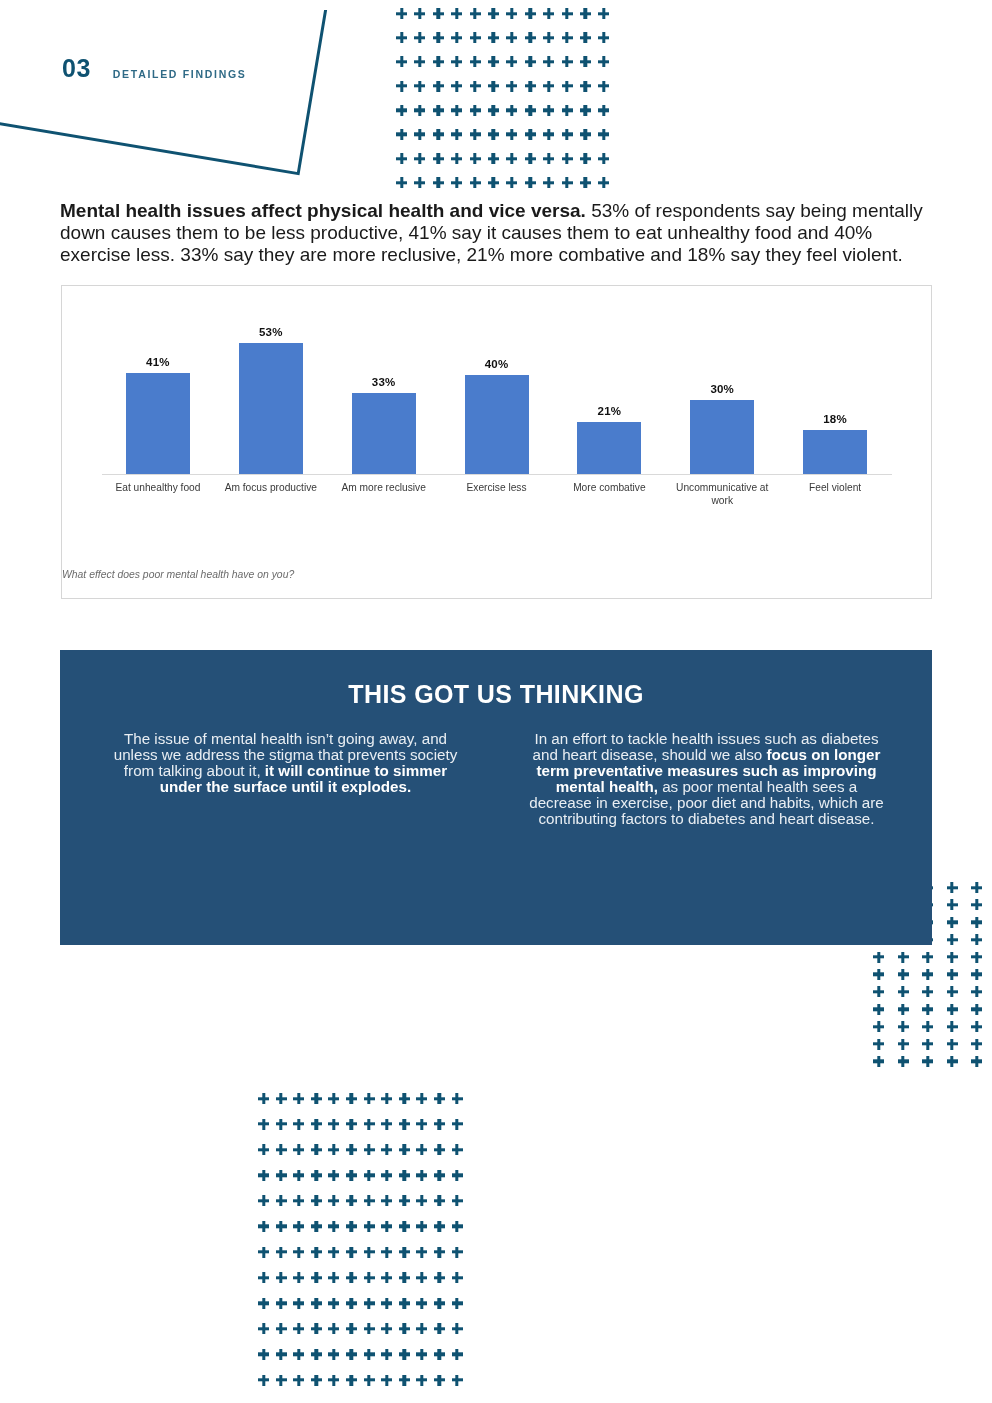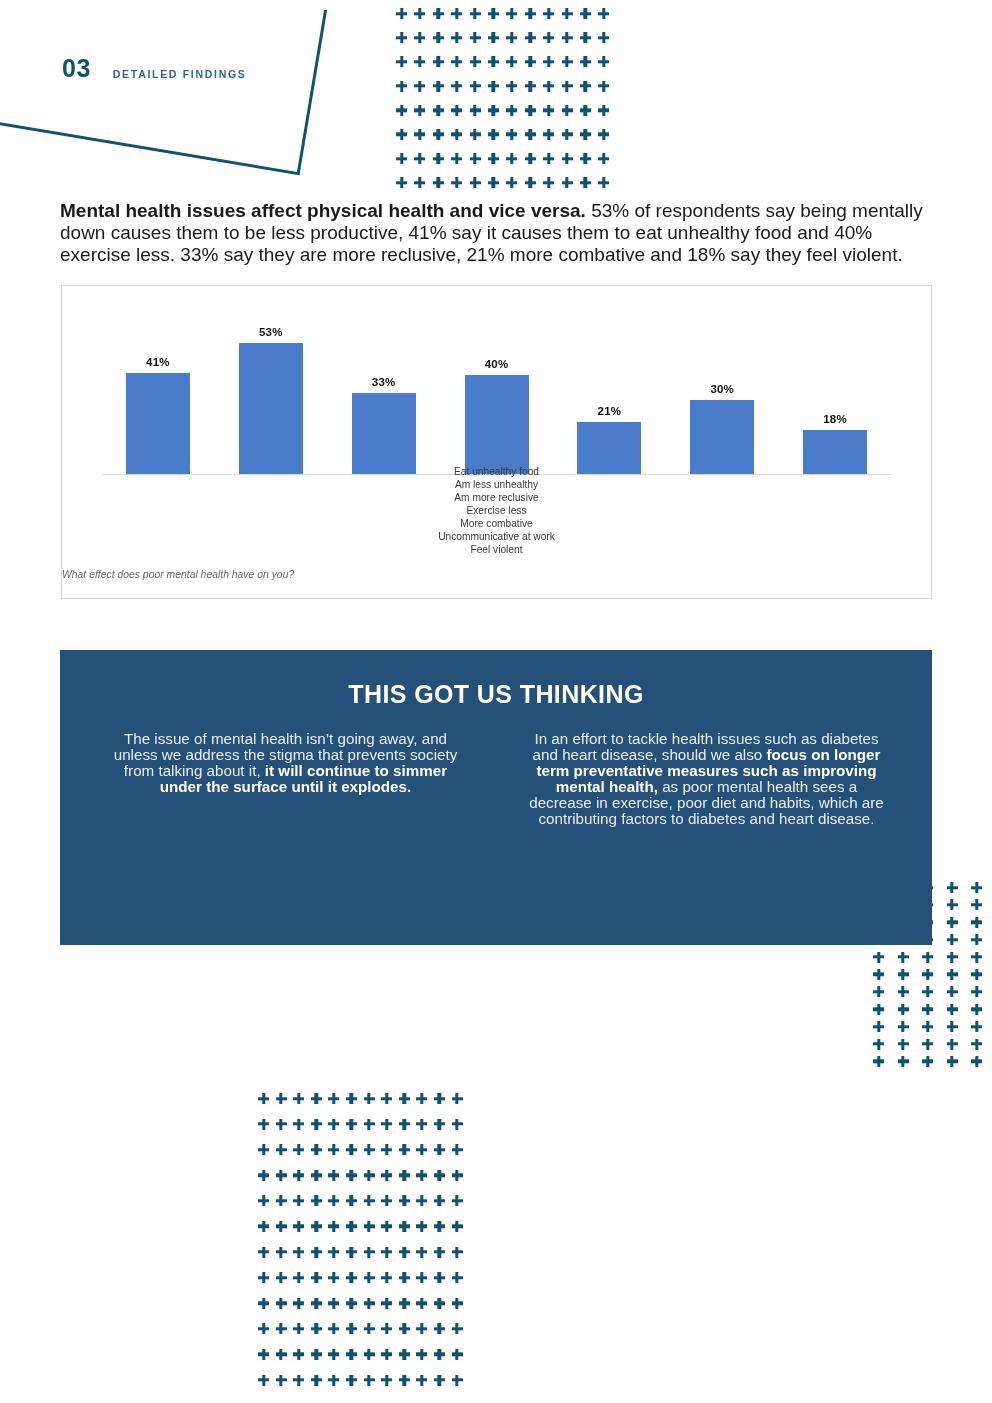--- a/index.html
+++ b/index.html
@@ -181,23 +181,22 @@
     margin-bottom: 5px;
     letter-spacing: 0.2px;
   }
   .bar-rect {
     width: 64px;
     background: #4a7ccc;
   }
   .cat-labels {
     position: absolute;
     left: 0; right: 0;
-    top: 165px;
+    top: 181px;
     display: flex;
-    flex-direction: column;
   }
   .cat-slot {
     flex: 1 1 0;
     text-align: center;
     font-size: 10.2px;
     line-height: 13px;
     color: #3a3a3a;
     padding: 0 3px;
   }
   .chart-footnote {
@@ -532,21 +531,21 @@
             <div class="bar-rect" style="height: 74px; background: rgb(74, 124, 204);"></div>
           </div>
           <div class="bar-slot">
             <div class="bar-value">18%</div>
             <div class="bar-rect" style="height: 44.4px; background: rgb(74, 124, 204);"></div>
           </div>
         </div>
       <div class="axis-line"></div>
       <div class="cat-labels" id="cat-container">
           <div class="cat-slot">Eat unhealthy food</div>
-          <div class="cat-slot">Am less unhealthy</div>
+          <div class="cat-slot">Am focus productive</div>
           <div class="cat-slot">Am more reclusive</div>
           <div class="cat-slot">Exercise less</div>
           <div class="cat-slot">More combative</div>
           <div class="cat-slot">Uncommunicative at work</div>
           <div class="cat-slot">Feel violent</div>
         </div>
     </div>
 
     <div class="chart-footnote">What effect does poor mental health have on you?</div>
   </div>

